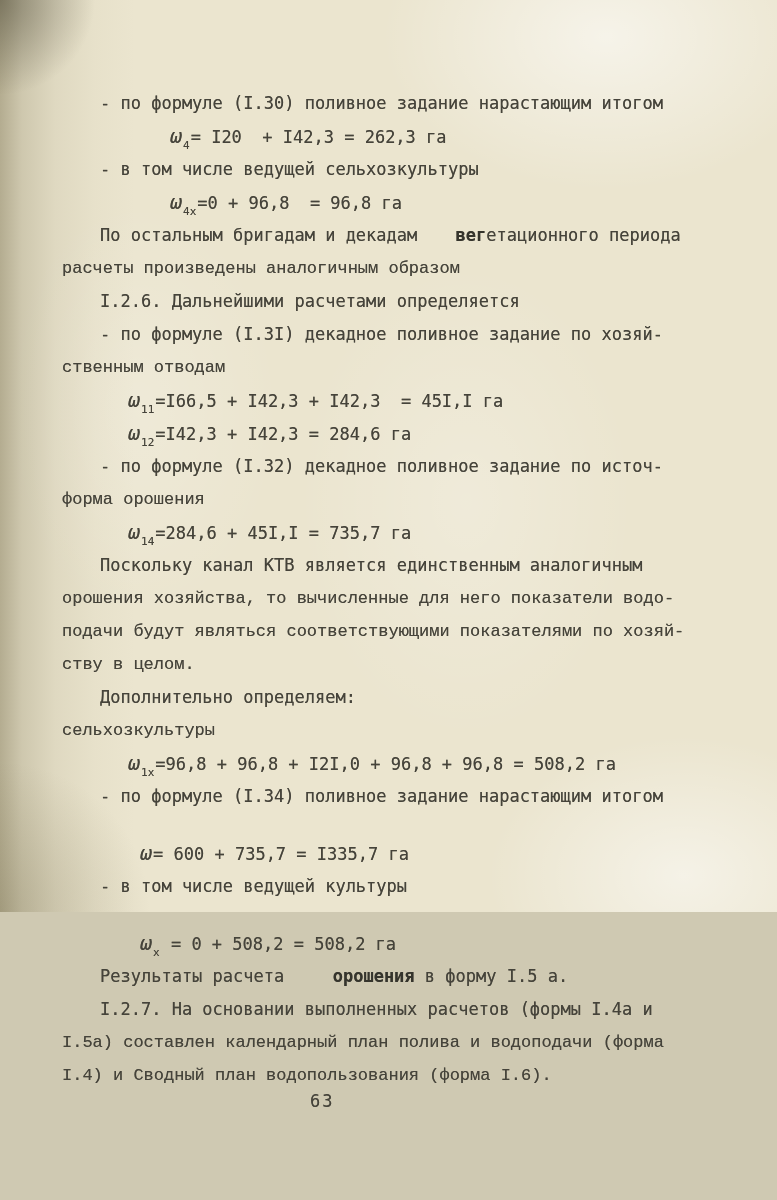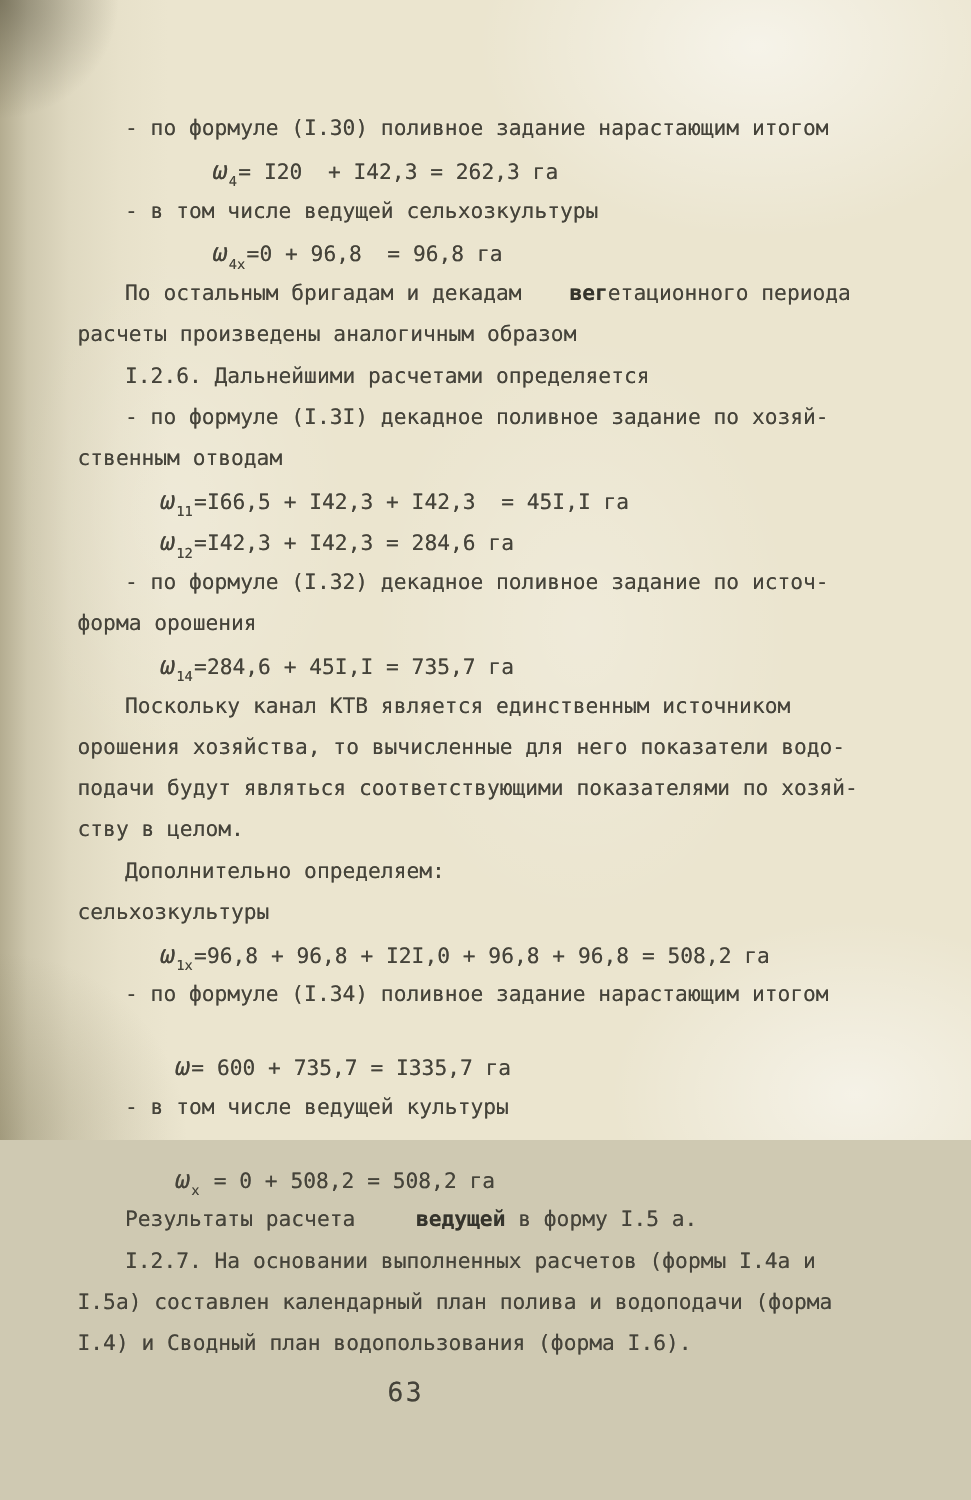--- a/index.html
+++ b/index.html
@@ -33,21 +33,21 @@
 
   .line {
     height: 33px;
     line-height: 33px;
     font-size: 17px;
     white-space: pre;
     text-shadow: 0 0 0.5px rgba(69,67,58,0.65);
   }
 
   .p-first { text-indent: 38px; }
-  .p-cont  { text-indent: 0; }
+  .p-cont  { text-indent: 0; font-family: Liberation Mono, monospace; }
 
   .formula.ind1 { margin-left: 66px; }
   .formula.ind2 { margin-left: 78px; margin-top: 24px; }
   .formula.ind3 { margin-left: 108px; }
 
   .om {
     font-style: italic;
     font-size: 20px;
     letter-spacing: 1px;
   }
@@ -58,25 +58,25 @@
     margin: 0 1px 0 0;
   }
 
   .ot {
     font-weight: bold;
     color: #35342c;
     padding-left: 28px;
   }
 
   .page-number {
-    margin-top: 22px;
+    margin-top: 9px;
     padding-left: 248px;
     height: 33px;
     line-height: 33px;
-    font-size: 21px;
+    font-size: 17px;
     letter-spacing: 2px;
     text-shadow: 0 0 0.5px rgba(69,67,58,0.65);
   }
 </style>
 </head>
 <body>
 
 <div class="paper">
   <div class="text-block">
       <div class="line p-first">- по формуле (I.30) поливное задание нарастающим итогом</div>
@@ -86,32 +86,32 @@
       <div class="line p-first">По остальным бригадам и декадам <span class="ot">вег</span>етационного периода</div>
       <div class="line p-cont">расчеты произведены аналогичным образом</div>
       <div class="line p-first">I.2.6. Дальнейшими расчетами определяется</div>
       <div class="line p-first">- по формуле (I.3I) декадное поливное задание по хозяй-</div>
       <div class="line p-cont">ственным отводам</div>
       <div class="line formula ind1"><span class="om">ω</span><span class="sub">11</span>=I66,5 + I42,3 + I42,3  = 45I,I га</div>
       <div class="line formula ind1"><span class="om">ω</span><span class="sub">12</span>=I42,3 + I42,3 = 284,6 га</div>
       <div class="line p-first">- по формуле (I.32) декадное поливное задание по источ-</div>
       <div class="line p-cont">форма орошения</div>
       <div class="line formula ind1"><span class="om">ω</span><span class="sub">14</span>=284,6 + 45I,I = 735,7 га</div>
-      <div class="line p-first">Поскольку канал КТВ является единственным источником</div>
+      <div class="line p-first">Поскольку канал КТВ является единственным аналогичным</div>
       <div class="line p-cont">орошения хозяйства, то вычисленные для него показатели водо-</div>
       <div class="line p-cont">подачи будут являться соответствующими показателями по хозяй-</div>
       <div class="line p-cont">ству в целом.</div>
       <div class="line p-first">Дополнительно определяем:</div>
       <div class="line p-cont">сельхозкультуры</div>
       <div class="line formula ind1"><span class="om">ω</span><span class="sub">1х</span>=96,8 + 96,8 + I2I,0 + 96,8 + 96,8 = 508,2 га</div>
       <div class="line p-first">- по формуле (I.34) поливное задание нарастающим итогом</div>
       <div class="line formula ind2"><span class="om">ω</span>= 600 + 735,7 = I335,7 га</div>
       <div class="line p-first">- в том числе ведущей культуры</div>
       <div class="line formula ind2"><span class="om">ω</span><span class="sub">х</span> = 0 + 508,2 = 508,2 га</div>
-      <div class="line p-first">Результаты расчета  <span class="ot">ведущей</span> в форму I.5 а.</div>
+      <div class="line p-first">Результаты расчета  <span class="ot">орошения</span> в форму I.5 а.</div>
       <div class="line p-first">I.2.7. На основании выполненных расчетов (формы I.4а и</div>
       <div class="line p-cont">I.5а) составлен календарный план полива и водоподачи (форма</div>
       <div class="line p-cont">I.4) и Сводный план водопользования (форма I.6).</div>
     </div>
   <div class="page-number-wrap" style="position:absolute; left:62px; top:1076px; right:12px;">
     <div class="page-number">63</div>
   </div>
 </div>
 
 </body></html>

